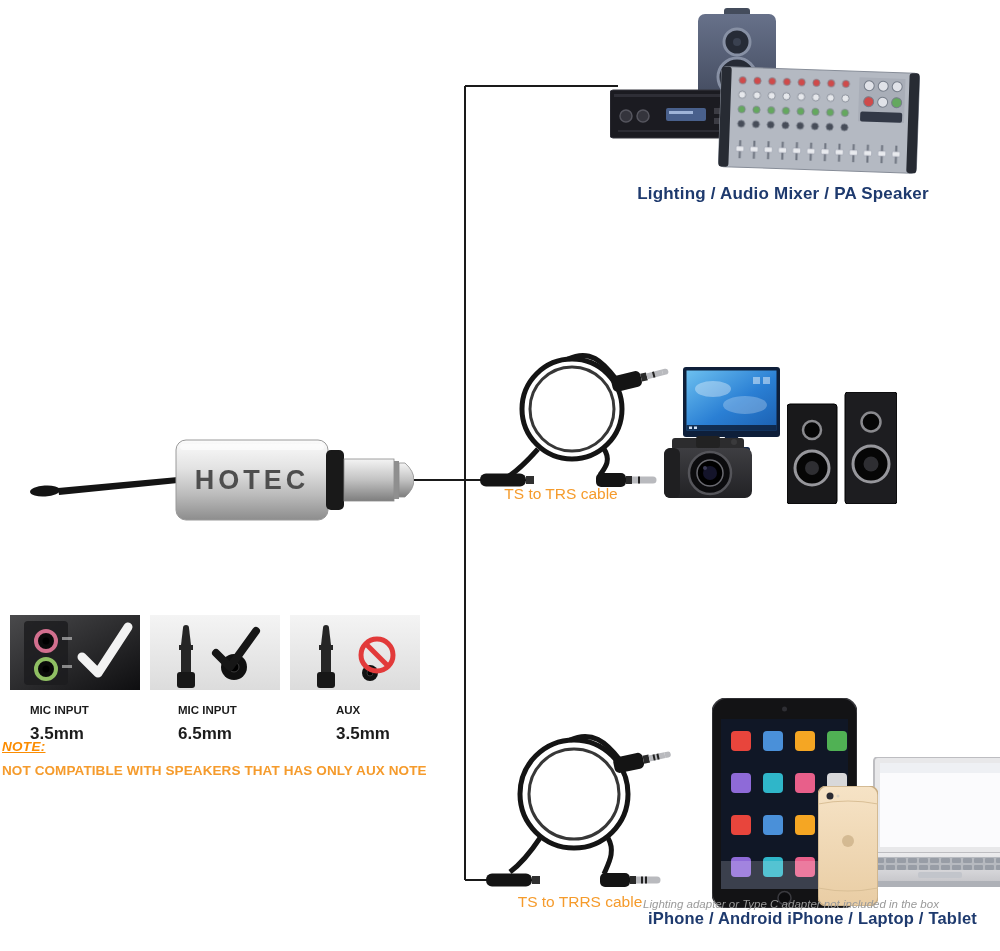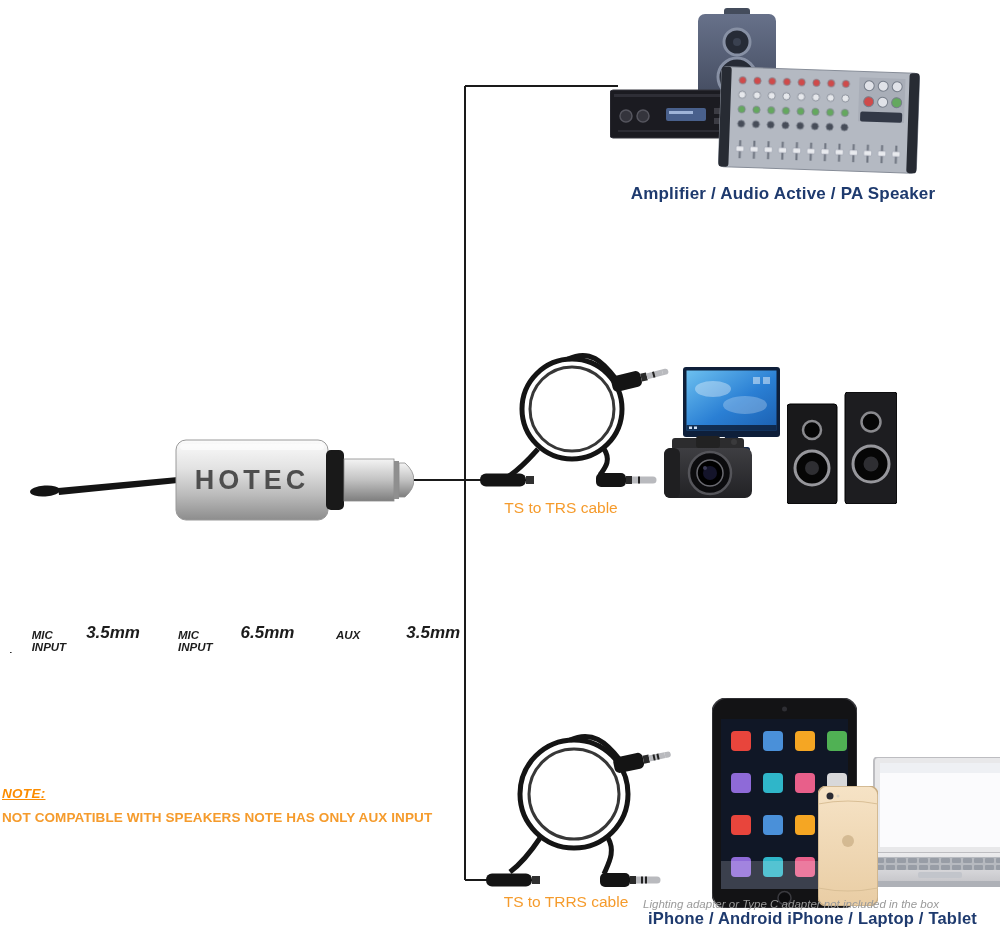--- a/index.html
+++ b/index.html
@@ -10,27 +10,27 @@
   .abs{position:absolute;}
   .navy-label{
     color:#1e3a6e;font-weight:bold;font-size:17px;text-align:center;
     letter-spacing:.2px;white-space:nowrap;
   }
   .navy-label.sm{font-size:16.5px;}
   .cable-label{
     color:#f59b2c;font-weight:500;font-size:15.5px;text-align:center;white-space:nowrap;
   }
   .tiles-row{left:10px;top:615px;display:flex;gap:10px;}
-  .tile-col{width:130px;display:flex;flex-direction:row;font-style:italic;}
+  .tile-col{width:130px;display:flex;flex-direction:column;}
   .tile-col .tile-title{margin-top:14px;font-size:11.5px;font-weight:bold;color:#1c1c1c;}
   .tile-col .tile-size{margin-top:8px;font-size:17px;font-weight:bold;color:#1c1c1c;}
   .tile-col:nth-child(1) .tile-title,.tile-col:nth-child(1) .tile-size{padding-left:20px;}
   .tile-col:nth-child(2) .tile-title,.tile-col:nth-child(2) .tile-size{padding-left:28px;}
   .tile-col:nth-child(3) .tile-title,.tile-col:nth-child(3) .tile-size{padding-left:46px;}
-  .note-block{left:2px;top:786px;width:480px;}
+  .note-block{left:2px;top:739px;width:480px;}
   .note-title{
     color:#fb8c00;font-weight:bold;font-style:italic;font-size:13.5px;
     text-decoration:underline;letter-spacing:.3px;
   }
   .note-text{margin-top:9px;color:#f59b2c;font-weight:bold;font-size:13.5px;letter-spacing:.1px;}
   .footnote{
     color:#9a9a9a;font-style:italic;font-size:11.5px;text-align:center;white-space:nowrap;
   }
 </style>
 </head>
@@ -96,21 +96,21 @@
       <circle cx="164" cy="20" r="5" fill="#e0e2e8" stroke="#777e8a"></circle>
       <circle cx="178" cy="20" r="5" fill="#e0e2e8" stroke="#777e8a"></circle>
       <circle cx="150" cy="36" r="5" fill="#cf4a4a" stroke="#777e8a"></circle>
       <circle cx="164" cy="36" r="5" fill="#e0e2e8" stroke="#777e8a"></circle>
       <circle cx="178" cy="36" r="5" fill="#64a85e" stroke="#777e8a"></circle>
       <rect x="142" y="46" width="42" height="10" rx="2" fill="#323846"></rect>
       <rect x="16" y="76" width="170" height="24" fill="url(#mx-faders)"></rect>
     </g>
   </svg>
 
-  <div class="abs navy-label" style="left:618px;top:184px;width:330px">Amplifier / Audio Active / PA Speaker</div>
+  <div class="abs navy-label" style="left:618px;top:184px;width:330px">Lighting / Audio Mixer / PA Speaker</div>
 
   <svg class="abs" style="left:28px;top:434px" width="386" height="92" viewBox="0 0 386 92">
     <defs>
       <linearGradient id="rec-sil" x1="0" y1="0" x2="0" y2="1">
         <stop offset="0" stop-color="#fbfbfb"></stop>
           <stop offset="0.35" stop-color="#e3e3e3"></stop>
         <stop offset="0.7" stop-color="#b9b9b9"></stop>
           <stop offset="1" stop-color="#8d8d8d"></stop>
       </linearGradient>
       <linearGradient id="rec-plug" x1="0" y1="0" x2="0" y2="1">
@@ -153,21 +153,21 @@
     <path d="M124 122 C132 134 124 142 120 148" fill="none" stroke="#141414" stroke-width="5"></path>
     <g>
       <rect x="116" y="146" width="30" height="14" rx="5" fill="#141414"></rect>
       <rect x="146" y="149" width="6" height="8" fill="#2a2a2a"></rect>
       <rect x="152" y="149.5" width="18" height="7" fill="#b9babe"></rect>
       <rect x="158" y="149.5" width="2" height="7" fill="#222222"></rect>
       <path d="M170 149.5 h3 a3.4 3.4 0 0 1 0 7 h-3 z" fill="#b9babe"></path>
     </g>
   </svg>
 
-  <div class="abs cable-label" style="left:486px;top:499px;width:150px">TS to TRS cable</div>
+  <div class="abs cable-label" style="left:486px;top:485px;width:150px">TS to TRS cable</div>
 
   <svg class="abs" style="left:683px;top:367px" width="97" height="92" viewBox="0 0 97 92">
     <defs>
         <linearGradient id="scr-g" x1="0" y1="0" x2="1" y2="1">
       <stop offset="0" stop-color="#6cc0f0"></stop>
           <stop offset="0.55" stop-color="#2a7fd4"></stop>
       <stop offset="1" stop-color="#1b5fb0"></stop>
         </linearGradient>
       </defs>
     <rect x="0" y="0" width="97" height="70" rx="3" fill="#0e1f3a"></rect>
@@ -283,21 +283,21 @@
           <line x1="76" y1="29" x2="98" y2="51" stroke="#e23a3a" stroke-width="5"></line>
         </g>
       </svg>
       <div class="tile-title">AUX</div>
       <div class="tile-size">3.5mm</div>
     </div>
   </div>
 
   <div class="abs note-block">
     <div class="note-title">NOTE:</div>
-    <div class="note-text">NOT COMPATIBLE WITH SPEAKERS NOTE HAS ONLY AUX INPUT</div>
+    <div class="note-text">NOT COMPATIBLE WITH SPEAKERS THAT HAS ONLY AUX NOTE</div>
   </div>
 
   <svg class="abs" style="left:486px;top:702px" width="190" height="186" viewBox="0 0 190 186">
     <circle cx="88" cy="92" r="54" fill="none" stroke="#141414" stroke-width="5"></circle>
     <circle cx="88" cy="92" r="45" fill="none" stroke="#141414" stroke-width="3" opacity="0.85"></circle>
     <path d="M84 38 C106 28 120 40 134 58" fill="none" stroke="#141414" stroke-width="5"></path>
     <g transform="translate(128,64) rotate(-12)">
       <rect x="0" y="-8" width="30" height="16" rx="5" fill="#141414"></rect>
       <rect x="30" y="-4" width="6" height="8" fill="#2a2a2a"></rect>
       <rect x="36" y="-3" width="16" height="6" fill="#b9babe"></rect>
@@ -314,21 +314,21 @@
     <g>
       <rect x="114" y="171" width="30" height="14" rx="5" fill="#141414"></rect>
       <rect x="144" y="174" width="6" height="8" fill="#2a2a2a"></rect>
       <rect x="150" y="174.5" width="18" height="7" fill="#b9babe"></rect>
       <rect x="155" y="174.5" width="2" height="7" fill="#222222"></rect>
       <rect x="159" y="174.5" width="2" height="7" fill="#222222"></rect>
       <path d="M168 174.5 h3 a3.4 3.4 0 0 1 0 7 h-3 z" fill="#b9babe"></path>
     </g>
   </svg>
 
-  <div class="abs cable-label" style="left:486px;top:893px;width:160px">TS to TRRS cable</div>
+  <div class="abs cable-label" style="left:500px;top:893px;width:160px">TS to TRRS cable</div>
 
   <svg class="abs" style="left:852px;top:757px" width="170" height="148" viewBox="0 0 170 148">
     <defs>
       <linearGradient id="lap-g" x1="0" y1="0" x2="0" y2="1">
         <stop offset="0" stop-color="#ececee"></stop>
           <stop offset="1" stop-color="#c8c8cc"></stop>
         </linearGradient>
       <pattern id="lap-keys" width="11" height="7" x="22" y="100" patternUnits="userSpaceOnUse">
         <rect x="1" y="1" width="9" height="5" rx="1" fill="#989da6"></rect>
       </pattern>

